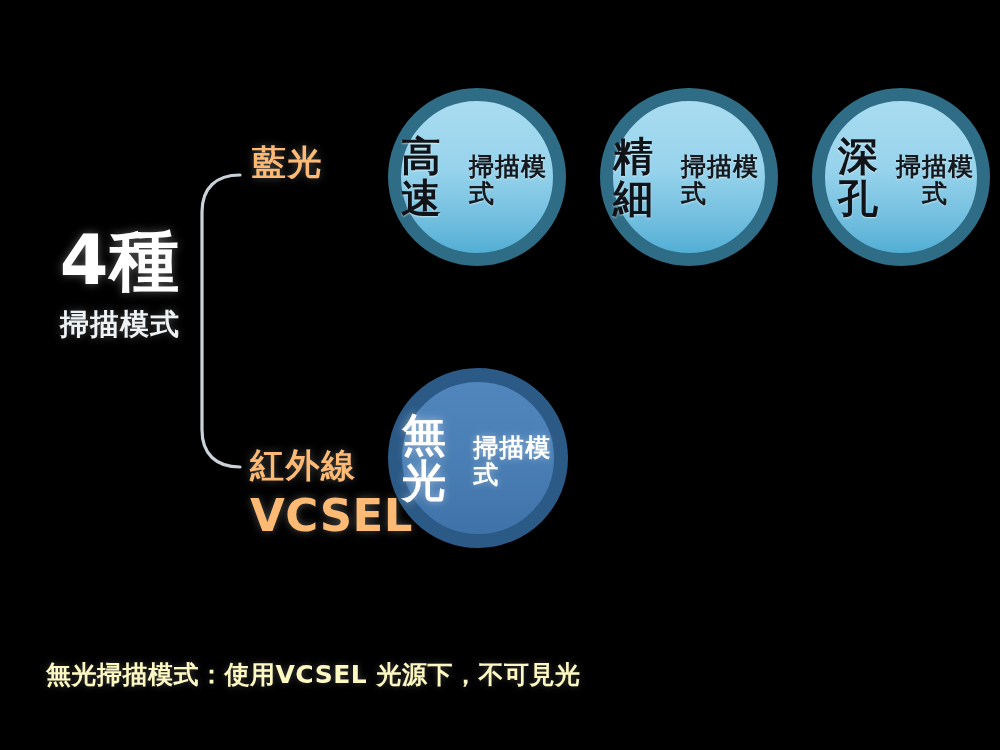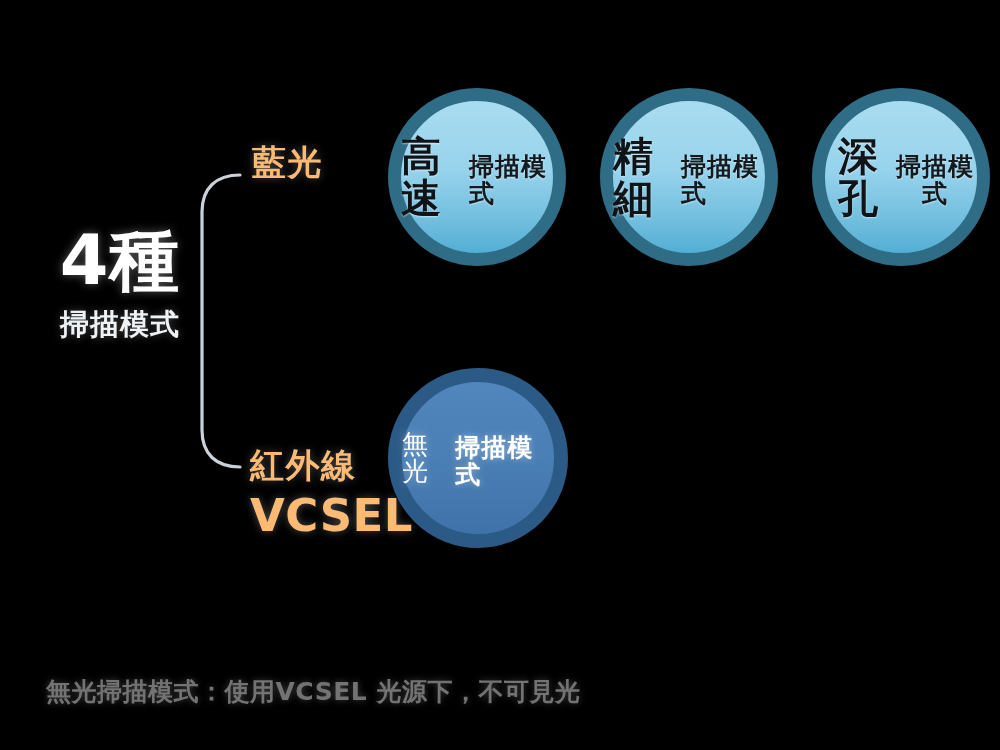--- a/index.html
+++ b/index.html
@@ -132,22 +132,22 @@
     line-height: 1.05;
     text-shadow: 0 1px 2px rgba(255,255,255,0.50);
   }
 
   .bubble-dark {
     border: 14px solid #2c5a87;
     background: linear-gradient(180deg, #5186bc 0%, #4a7fb5 50%, #3f72a8 100%);
   }
   .bubble-dark .line1 {
     color: #ffffff;
-    font-size: 26px;
-    font-weight: 400;
+    font-size: 44px;
+    font-weight: 700;
     letter-spacing: 2px;
     line-height: 1.05;
     text-shadow: 0 0 8px rgba(255,255,255,0.45);
   }
   .bubble-dark .line2 {
     color: #ffffff;
     font-size: 25px;
     font-weight: 700;
     letter-spacing: 1px;
     margin-top: 7px;
@@ -155,25 +155,24 @@
     text-shadow: 0 0 7px rgba(255,255,255,0.40);
   }
 
   
   .footnote {
     position: absolute;
     left: 46px;
     top: 658px;
     font-size: 25px;
     font-weight: 700;
-    color: #737373;
+    color: #fef9c3;
     letter-spacing: 0.5px;
     text-shadow: 0 0 7px rgba(255,255,255,0.25);
     white-space: nowrap;
-    margin-top: 17px;
   }
 </style>
 </head>
 <body>
 
 <div id="stage">
 
   <div class="left-group">
     <div class="count-big">4種</div>
     <div class="count-sub">掃描模式</div>

